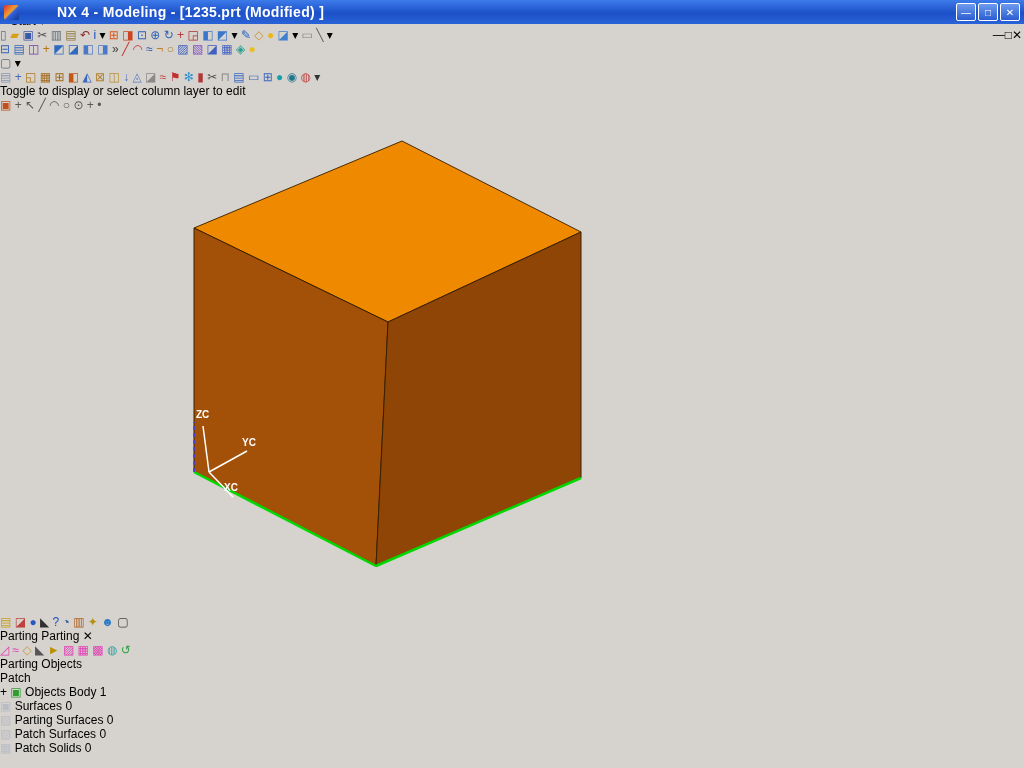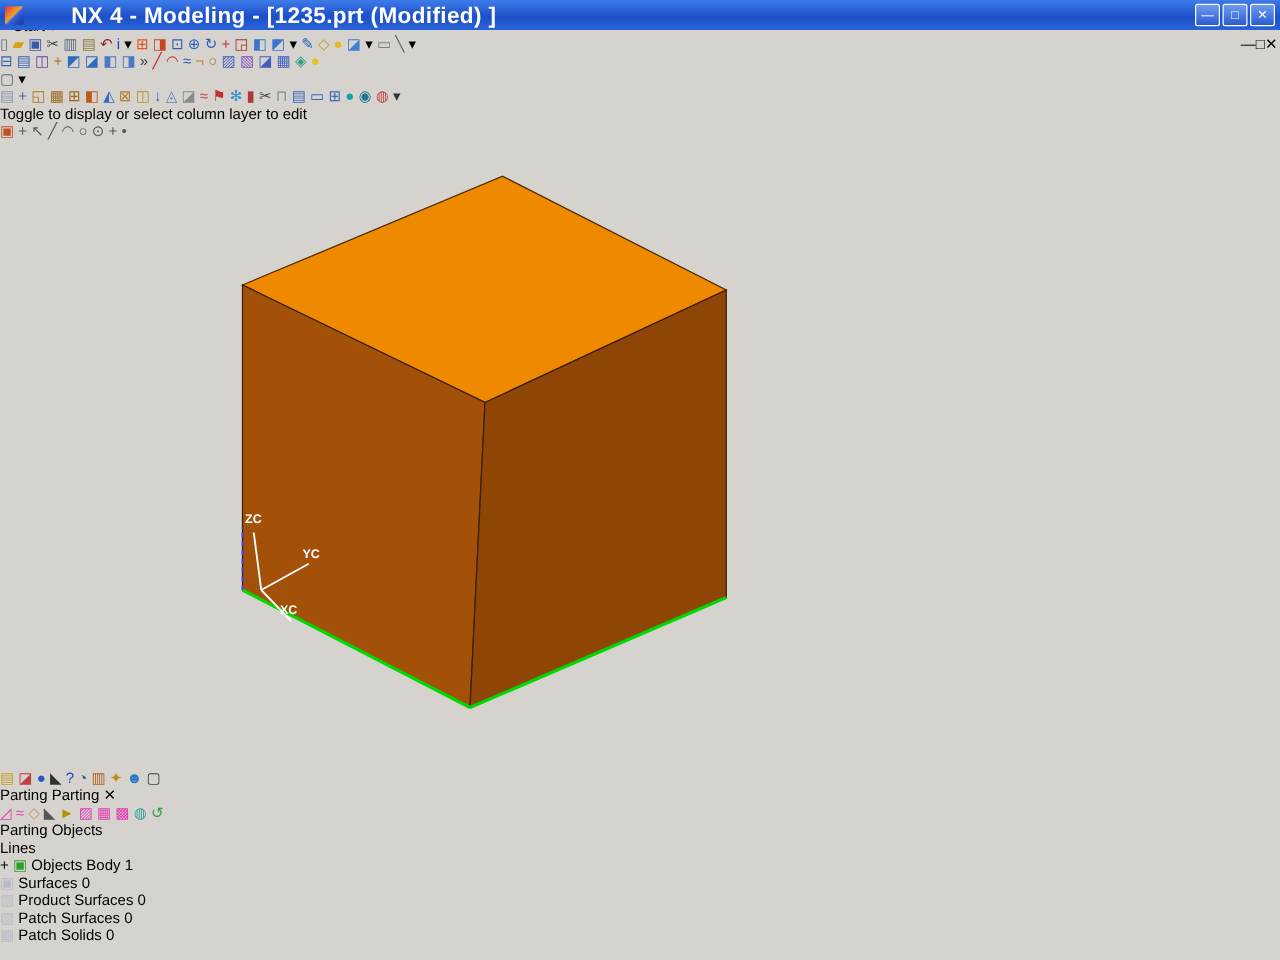--- a/index.html
+++ b/index.html
@@ -5,21 +5,21 @@
   * { margin:0; padding:0; box-sizing:border-box; }
   html,body { width:1024px; height:768px; overflow:hidden; }
   body { font-family:"Liberation Sans",sans-serif; background:#d6d3ce; position:relative; font-size:12px; }
 
   
   .titlebar { position:absolute; left:0; top:0; width:1024px; height:24px;
     background:linear-gradient(180deg,#3d7bea 0%,#1c50c8 55%,#2a63d8 100%);
     display:flex; align-items:center; padding:0 4px; color:#fff; z-index:30; }
   .app-icon { width:15px; height:15px; margin-right:5px; border-radius:2px;
     background:linear-gradient(135deg,#e03030 0%,#f0a030 45%,#3060e0 55%,#103a90 100%); }
-  .title-text { font-weight:bold; font-size:18px; letter-spacing:.3px; flex:1; white-space:nowrap;padding-left:33px; }
+  .title-text { font-weight:bold; font-size:14px; letter-spacing:.3px; flex:1; white-space:nowrap;padding-left:33px; }
   .winbtn { width:20px; height:18px; margin-left:2px; border:1px solid #fff; border-radius:2px;
     background:linear-gradient(180deg,#6f9bef,#2a5cd0); color:#fff; font-size:10px;
     display:flex; align-items:center; justify-content:center; }
   .winbtn.close { background:linear-gradient(180deg,#f09080,#d campo;}
   .winbtn.close { background:linear-gradient(180deg,#ef9380,#d34228); }
 
   
   .menubar { position:absolute; left:0; top:24px; width:1024px; height:22px; background:#d6d3ce;
     border-bottom:1px solid #b8b4a8; display:flex; align-items:center; padding:0 3px; z-index:29; }
   .child-icon { width:12px; height:12px; margin:0 4px 0 2px;
@@ -748,21 +748,21 @@
       </div>
 
     <div class="tree-panel">
       <div class="tree-header">Parting Objects</div>
       <div class="tree-rows">
 
           <div class="trow">
             <span class="ex no"></span>
             <span class="cb hide"></span>
             <span class="ti" style="color: rgb(0, 0, 0);"></span>
-            <span class="tl black">Lines</span>
+            <span class="tl black">Patch</span>
             <span class="tc black"></span>
           </div>
 
           <div class="trow">
             <span class="ex has">+</span>
             <span class="cb checked"></span>
             <span class="ti" style="color: rgb(47, 158, 47);">▣</span>
             <span class="tl black">Objects Body</span>
             <span class="tc black">1</span>
           </div>
@@ -773,21 +773,21 @@
             <span class="ti" style="color: rgb(184, 188, 196);">▣</span>
             <span class="tl gray">Surfaces</span>
             <span class="tc gray">0</span>
           </div>
 
 
           <div class="trow">
             <span class="ex no"></span>
             <span class="cb unchecked"></span>
             <span class="ti" style="color: rgb(184, 188, 196);">▨</span>
-            <span class="tl gray">Product Surfaces</span>
+            <span class="tl gray">Parting Surfaces</span>
             <span class="tc gray">0</span>
           </div>
 
           <div class="trow">
             <span class="ex no"></span>
             <span class="cb unchecked"></span>
             <span class="ti" style="color: rgb(184, 188, 196);">▧</span>
             <span class="tl gray">Patch Surfaces</span>
             <span class="tc gray">0</span>
           </div>

